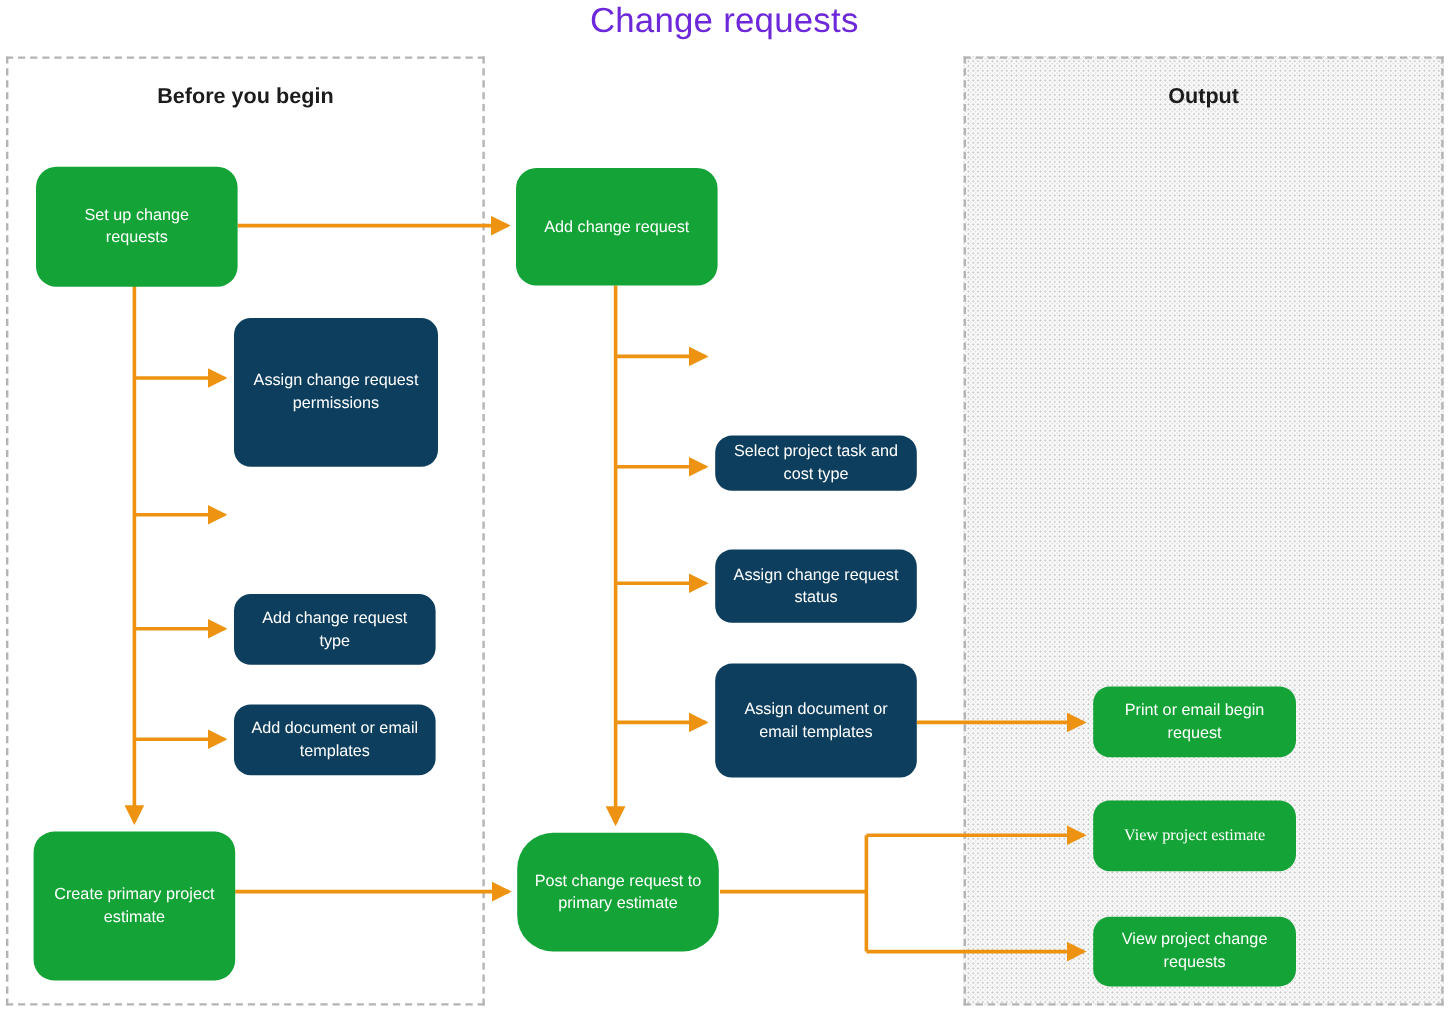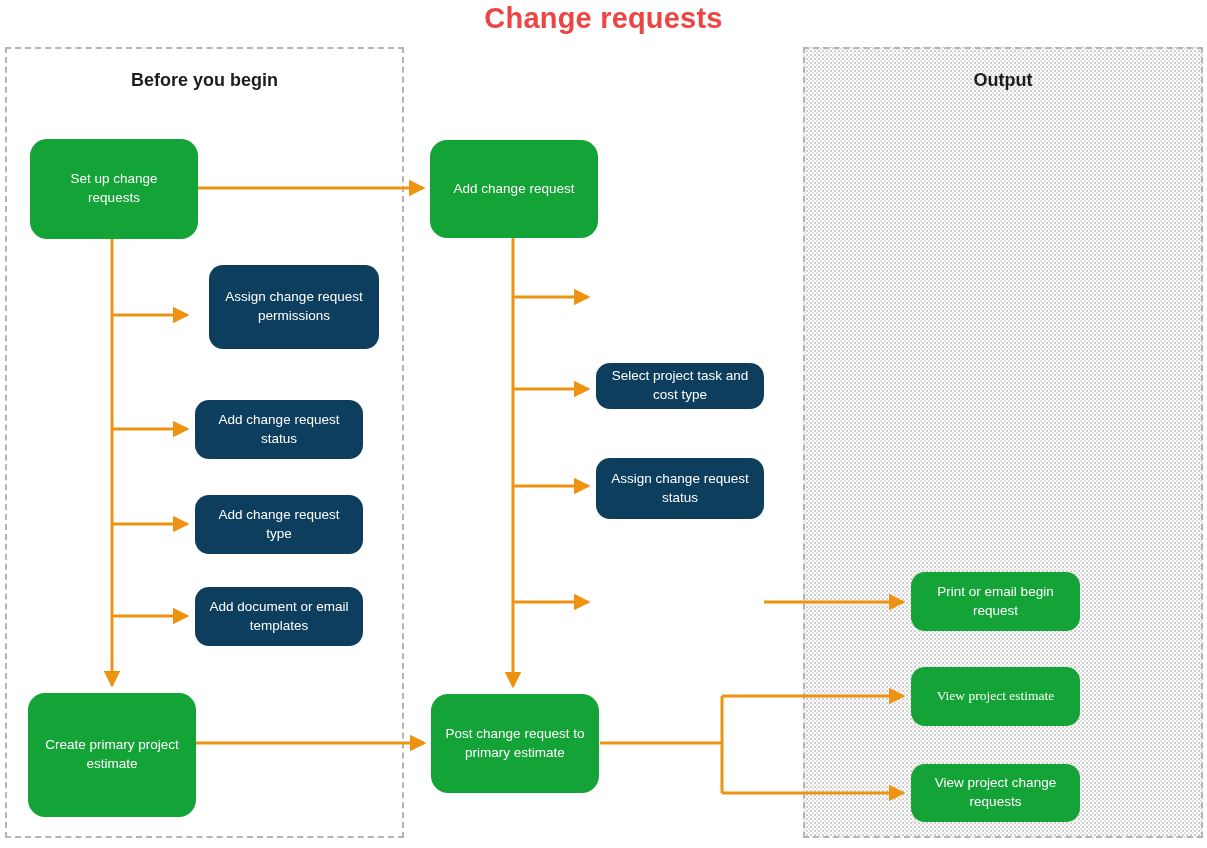--- a/index.html
+++ b/index.html
@@ -1,20 +1,20 @@
 <!DOCTYPE html>
 <html style="--green: #14a336; --navy: #0d3e5d; --arrow: #ed9311;"><head>
 <meta charset="utf-8">
 <style>
   html,body{margin:0;padding:0;background:#fff;}
   body{font-family:"Liberation Sans",sans-serif;-webkit-font-smoothing:antialiased;}
   #stage{position:relative;width:1207px;height:848px;background:#fff;overflow:hidden;}
 
   .title{position:absolute;left:0;top:2px;width:1207px;text-align:center;
-         font-size:29px;font-weight:700;color:#ef4444;letter-spacing:.2px;}
+         font-size:29px;font-weight:400;color:#6d28d9;letter-spacing:.2px;}
 
   .panel{position:absolute;top:47px;height:791px;border:2px dashed #b4b4b4;box-sizing:border-box;}
   .panel.textured{
      background-color:#fefefe;
      background-image:
        radial-gradient(circle,#cfcfcf .9px,transparent 1.05px),
        radial-gradient(circle,#e4e4e4 .9px,transparent 1.05px);
      background-size:4px 4px,4px 4px;
      background-position:0 0,2px 2px;
   }
@@ -74,28 +74,28 @@
 
     <path class="edge" d="M764,602 H903" marker-end="url(#ah)"></path>
 
     <path class="edge" d="M600,743 H722"></path>
     <path class="edge" d="M722,696 V793"></path>
     <path class="edge" d="M722,696 H903" marker-end="url(#ah)"></path>
     <path class="edge" d="M722,793 H903" marker-end="url(#ah)"></path>
   </svg>
 
   <div class="node green" style="left:30px;top:139px;width:168px;height:100px;border-radius:17px;">Set up change requests</div>
-  <div class="node navy" style="left:209px;top:265px;width:170px;height:84px;">Assign change request permissions</div>
-  <div class="node navy" style="left:195px;top:400px;width:168px;height:59px;">Add change request status</div>
+  <div class="node navy" style="left:195px;top:265px;width:170px;height:124px;">Assign change request permissions</div>
   <div class="node navy" style="left:195px;top:495px;width:168px;height:59px;">Add change request type</div>
   <div class="node navy" style="left:195px;top:587px;width:168px;height:59px;">Add document or email templates</div>
   <div class="node green" style="left:28px;top:693px;width:168px;height:124px;border-radius:17px;">Create primary project estimate</div>
 
   <div class="node green" style="left:430px;top:140px;width:168px;height:98px;border-radius:17px;">Add change request</div>
   <div class="node navy" style="left:596px;top:363px;width:168px;height:46px;">Select project task and cost type</div>
   <div class="node navy" style="left:596px;top:458px;width:168px;height:61px;">Assign change request status</div>
-  <div class="node green" style="left:431px;top:694px;width:168px;height:99px;border-radius:17px;">Post change request to primary estimate</div>
+  <div class="node navy" style="left:596px;top:553px;width:168px;height:95px;">Assign document or email templates</div>
+  <div class="node green" style="left:431px;top:694px;width:168px;height:99px;border-radius:30px;">Post change request to primary estimate</div>
 
   <div class="node green" style="left:911px;top:572px;width:169px;height:59px;">Print or email begin request</div>
   <div class="node green" style="left:911px;top:667px;width:169px;height:59px;font-family:Liberation Serif, serif;">View project estimate</div>
   <div class="node green" style="left:911px;top:764px;width:169px;height:58px;">View project change requests</div>
 
 </div>
 
 </body></html>

